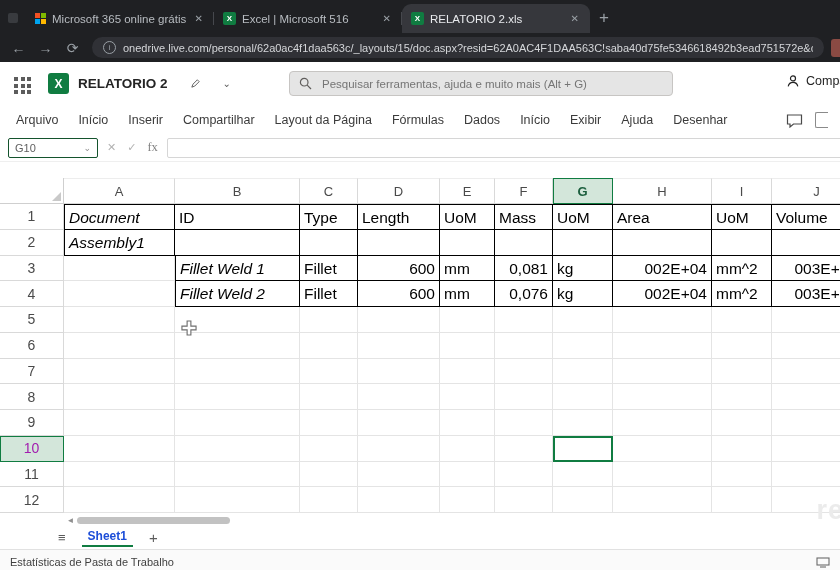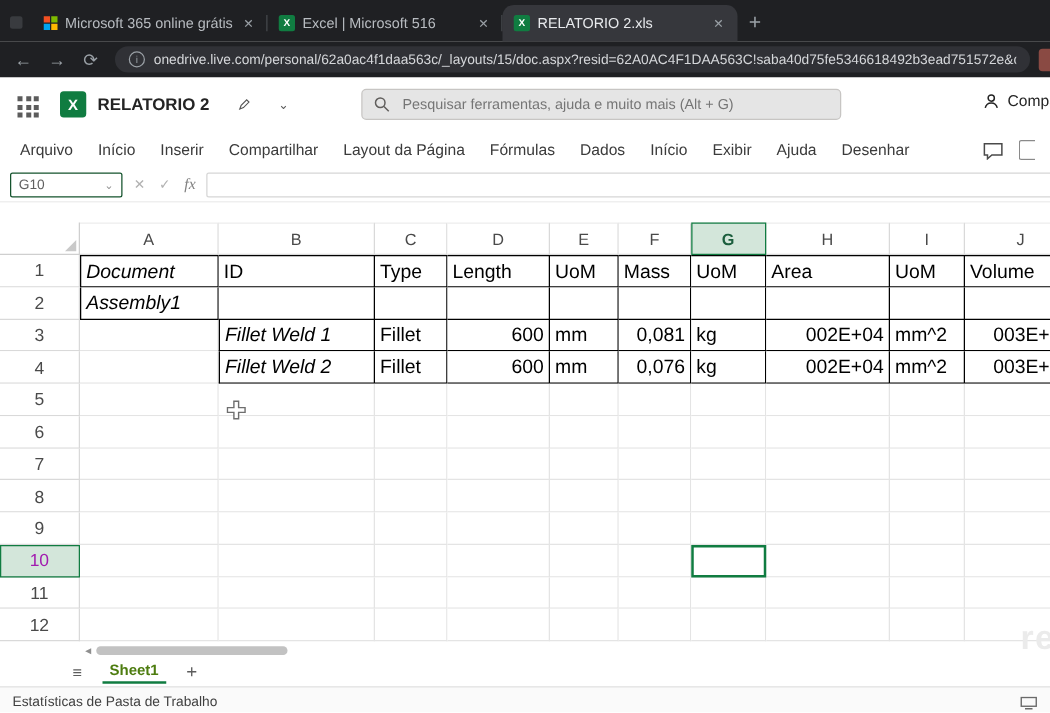--- a/index.html
+++ b/index.html
@@ -60,21 +60,21 @@
   .ribbon-right{position:absolute;right:0;top:0;height:28px;display:flex;align-items:center;gap:12px;padding-right:2px;}
   .half-icon{width:12px;height:14px;border:1px solid #8a8a8a;border-right:none;margin-right:-7px;border-radius:2px 0 0 2px;}
 
   
   .formula-row{position:absolute;top:134px;left:0;right:0;height:27px;display:flex;align-items:center;
                gap:9px;padding-left:8px;box-shadow:0 1px 0 #efefef;}
   .name-box{width:90px;height:20px;box-sizing:border-box;border:1px solid #14532d;border-radius:2px;
             display:flex;align-items:center;justify-content:space-between;padding:0 6px;font-size:11px;color:#5f5f5f;}
   .name-box .chev{font-size:9px;color:#8f8f8f;}
   .fxset{display:flex;gap:11px;align-items:center;color:#b2b2b2;font-size:11px;}
-  .fx{color:#828282;font-style:italic;font-family:"Liberation Serif",serif;font-size:12.5px;}
+  .fx{color:#828282;font-family:"Liberation Serif",serif;font-size:12.5px;}
   .formula-input{flex:1;height:20px;box-sizing:border-box;border:1px solid #d6d6d6;border-radius:2px;
                  margin-right:-2px;font-size:12px;padding:0 4px;outline:none;font-family:"Liberation Sans",sans-serif;}
 
   
   .grid{position:absolute;top:178px;left:0;width:862px;height:335px;display:grid;
         grid-template-columns:64px 111px 125px 58px 82px 55px 58px 60px 99px 60px 90px;
         grid-template-rows:26px repeat(12,25.75px);}
   .corner{background:#fff;border-right:1px solid #cfcfcf;border-bottom:1px solid #cfcfcf;position:relative;}
   .corner::after{content:"";position:absolute;right:2px;bottom:2px;width:0;height:0;
                  border-bottom:9px solid #c9c9c9;border-left:9px solid transparent;}
@@ -94,21 +94,21 @@
 
   
   .hscroll{position:absolute;top:514px;left:64px;right:0;height:12px;display:flex;align-items:center;}
   .hs-arrow{color:#8f8f8f;font-size:8px;width:13px;text-align:center;}
   .hs-thumb{width:153px;height:7px;background:#c2c2c2;border-radius:3.5px;}
   .watermark{position:absolute;right:-4px;top:495px;font-size:27px;color:#ebebeb;font-weight:600;letter-spacing:1px;}
   .sheet-bar{position:absolute;top:526px;left:0;right:0;height:23px;background:#fff;
              display:flex;align-items:center;gap:16px;padding-left:58px;}
   .hamburger{color:#5c5c5c;font-size:13px;}
   #sheets{display:flex;gap:10px;}
-  .sheet-tab{font-size:12px;font-weight:700;color:#4d7c0f;padding:1px 6px 2px;border-bottom:2px solid #107c41;}
+  .sheet-tab{font-size:12px;font-weight:700;color:#1d4ed8;padding:1px 6px 2px;border-bottom:2px solid #107c41;}
   .add-sheet{color:#5c5c5c;font-size:15px;}
   .status-bar{position:absolute;top:549px;left:0;right:0;height:19px;background:#fafafa;border-top:1px solid #e1e1e1;
               display:flex;align-items:center;justify-content:space-between;padding:12px 10px;font-size:11px;color:#3f3f3f;box-sizing:border-box;}
 
   .cursor-cross{position:absolute;left:181px;top:320px;z-index:5;}
   svg.lineicon{display:block;}
 </style>
 </head>
 <body>
 

